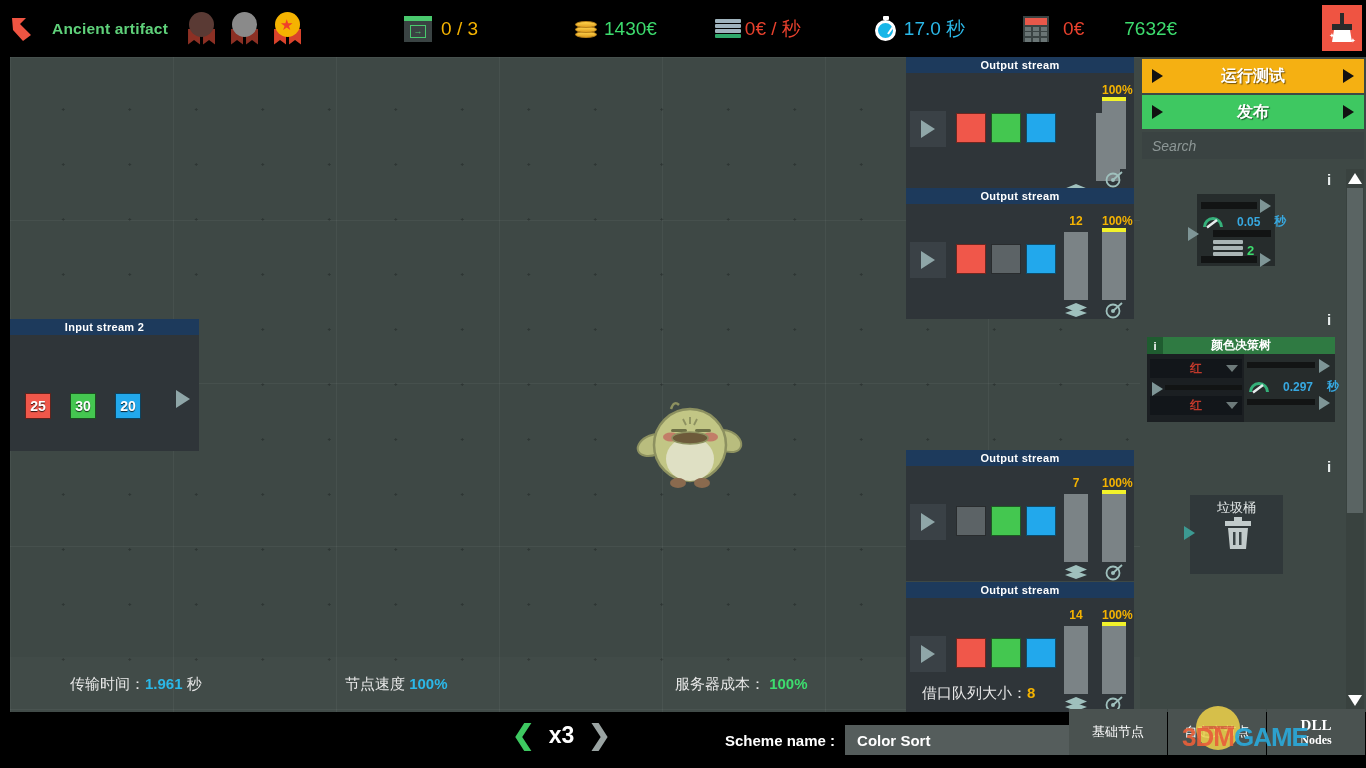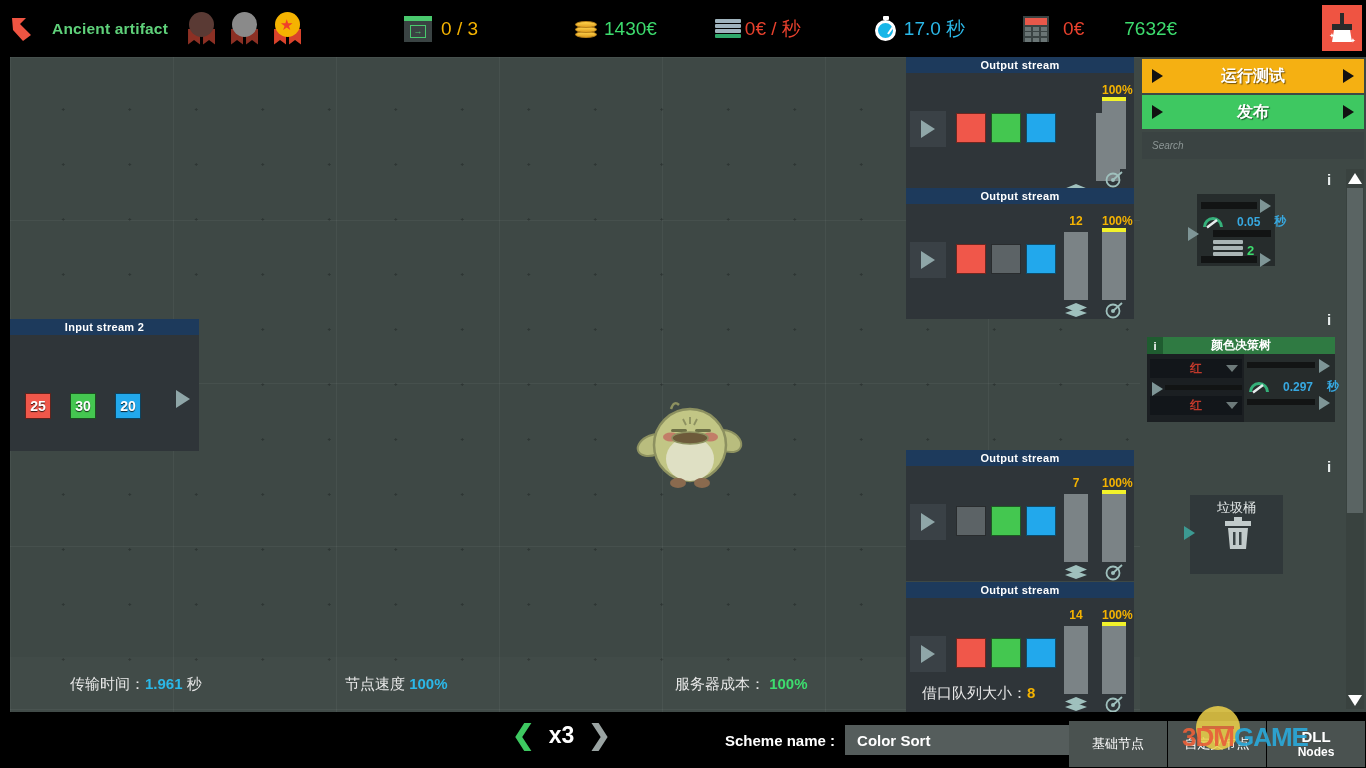--- a/index.html
+++ b/index.html
@@ -148,21 +148,21 @@
     padding:0 10px; font-size:16px; font-weight:bold; color:#fff; cursor:pointer;
     text-shadow: 1px 1px 1px rgba(0,0,0,.55);
   }
   .side-btn.run { background:#f5b012; }
   .side-btn.pub { background:#3ec861; }
   .side-btn .tri-l { width:0;height:0;border-left:11px solid #111;border-top:7px solid transparent;border-bottom:7px solid transparent; }
   .side-btn .tri-r { width:0;height:0;border-left:11px solid #111;border-top:7px solid transparent;border-bottom:7px solid transparent; }
 
   .search-box {
     height:27px; margin:3px 2px 0 2px; background:#3a4342; display:flex; align-items:center;
-    padding:0 10px; font-size:10px; font-style:italic; color:#8d9796; cursor:text;
+    padding:0 10px; font-size:14px; font-style:italic; color:#8d9796; cursor:text;
   }
 
   .node-list { position:absolute; left:2px; top:110px; width:203px; height:540px; }
   .node-item { position:absolute; }
   .info-i {
     position:absolute; width:8px; font-size:15px; font-weight:bold; color:#e9eeee; text-align:center;
     cursor:pointer; line-height:1;
   }
   .node-card { background:#262c2c; position:relative; }
   .nc-row { position:absolute; background:#121414; height:7px; }
@@ -192,21 +192,21 @@
   .chev { font-size:27px; font-weight:bold; line-height:1; cursor:pointer; }
   .chev.l { color:#3ec861; }
   .chev.r { color:#9aa3a2; }
   .speed-val { color:#fff; font-size:23px; font-weight:bold; }
 
   .scheme-wrap { position:absolute; left:725px; top:13px; display:flex; align-items:center; gap:10px; }
   .scheme-label { color:#fff; font-size:15px; font-weight:bold; }
   .scheme-input { width:275px; height:30px; background:#555d5c; color:#fff; font-size:15px; font-weight:bold;
      display:flex; align-items:center; padding:0 12px; cursor:text; }
 
-  .tabs { position:absolute; right:0; bottom:1px; height:52px; display:flex; align-items:flex-end; }
+  .tabs { position:absolute; right:0; bottom:13px; height:52px; display:flex; align-items:flex-end;font-family:Liberation Serif, serif; }
   .tab { height:46px; min-width:98px; padding:0 8px; background:#4a5250; color:#fff; font-size:13px;
      display:flex; align-items:center; justify-content:center; text-align:center; cursor:pointer; margin-right:1px;
      line-height:1.1; }
   .tab.dll { background:#4a5250; font-weight:bold; flex-direction:column; gap:1px; }
   .tab.dll .l1 { font-size:15px; font-weight:bold; }
   .tab.dll .l2 { font-size:12px; }
 
   .watermark { position:absolute; left:1182px; top:722px; font-size:26px; font-weight:bold;
      letter-spacing:-1px; pointer-events:none; opacity:.92; }
   .wm-sun { position:absolute; left:1196px; top:706px; width:44px; height:44px; border-radius:50%;

